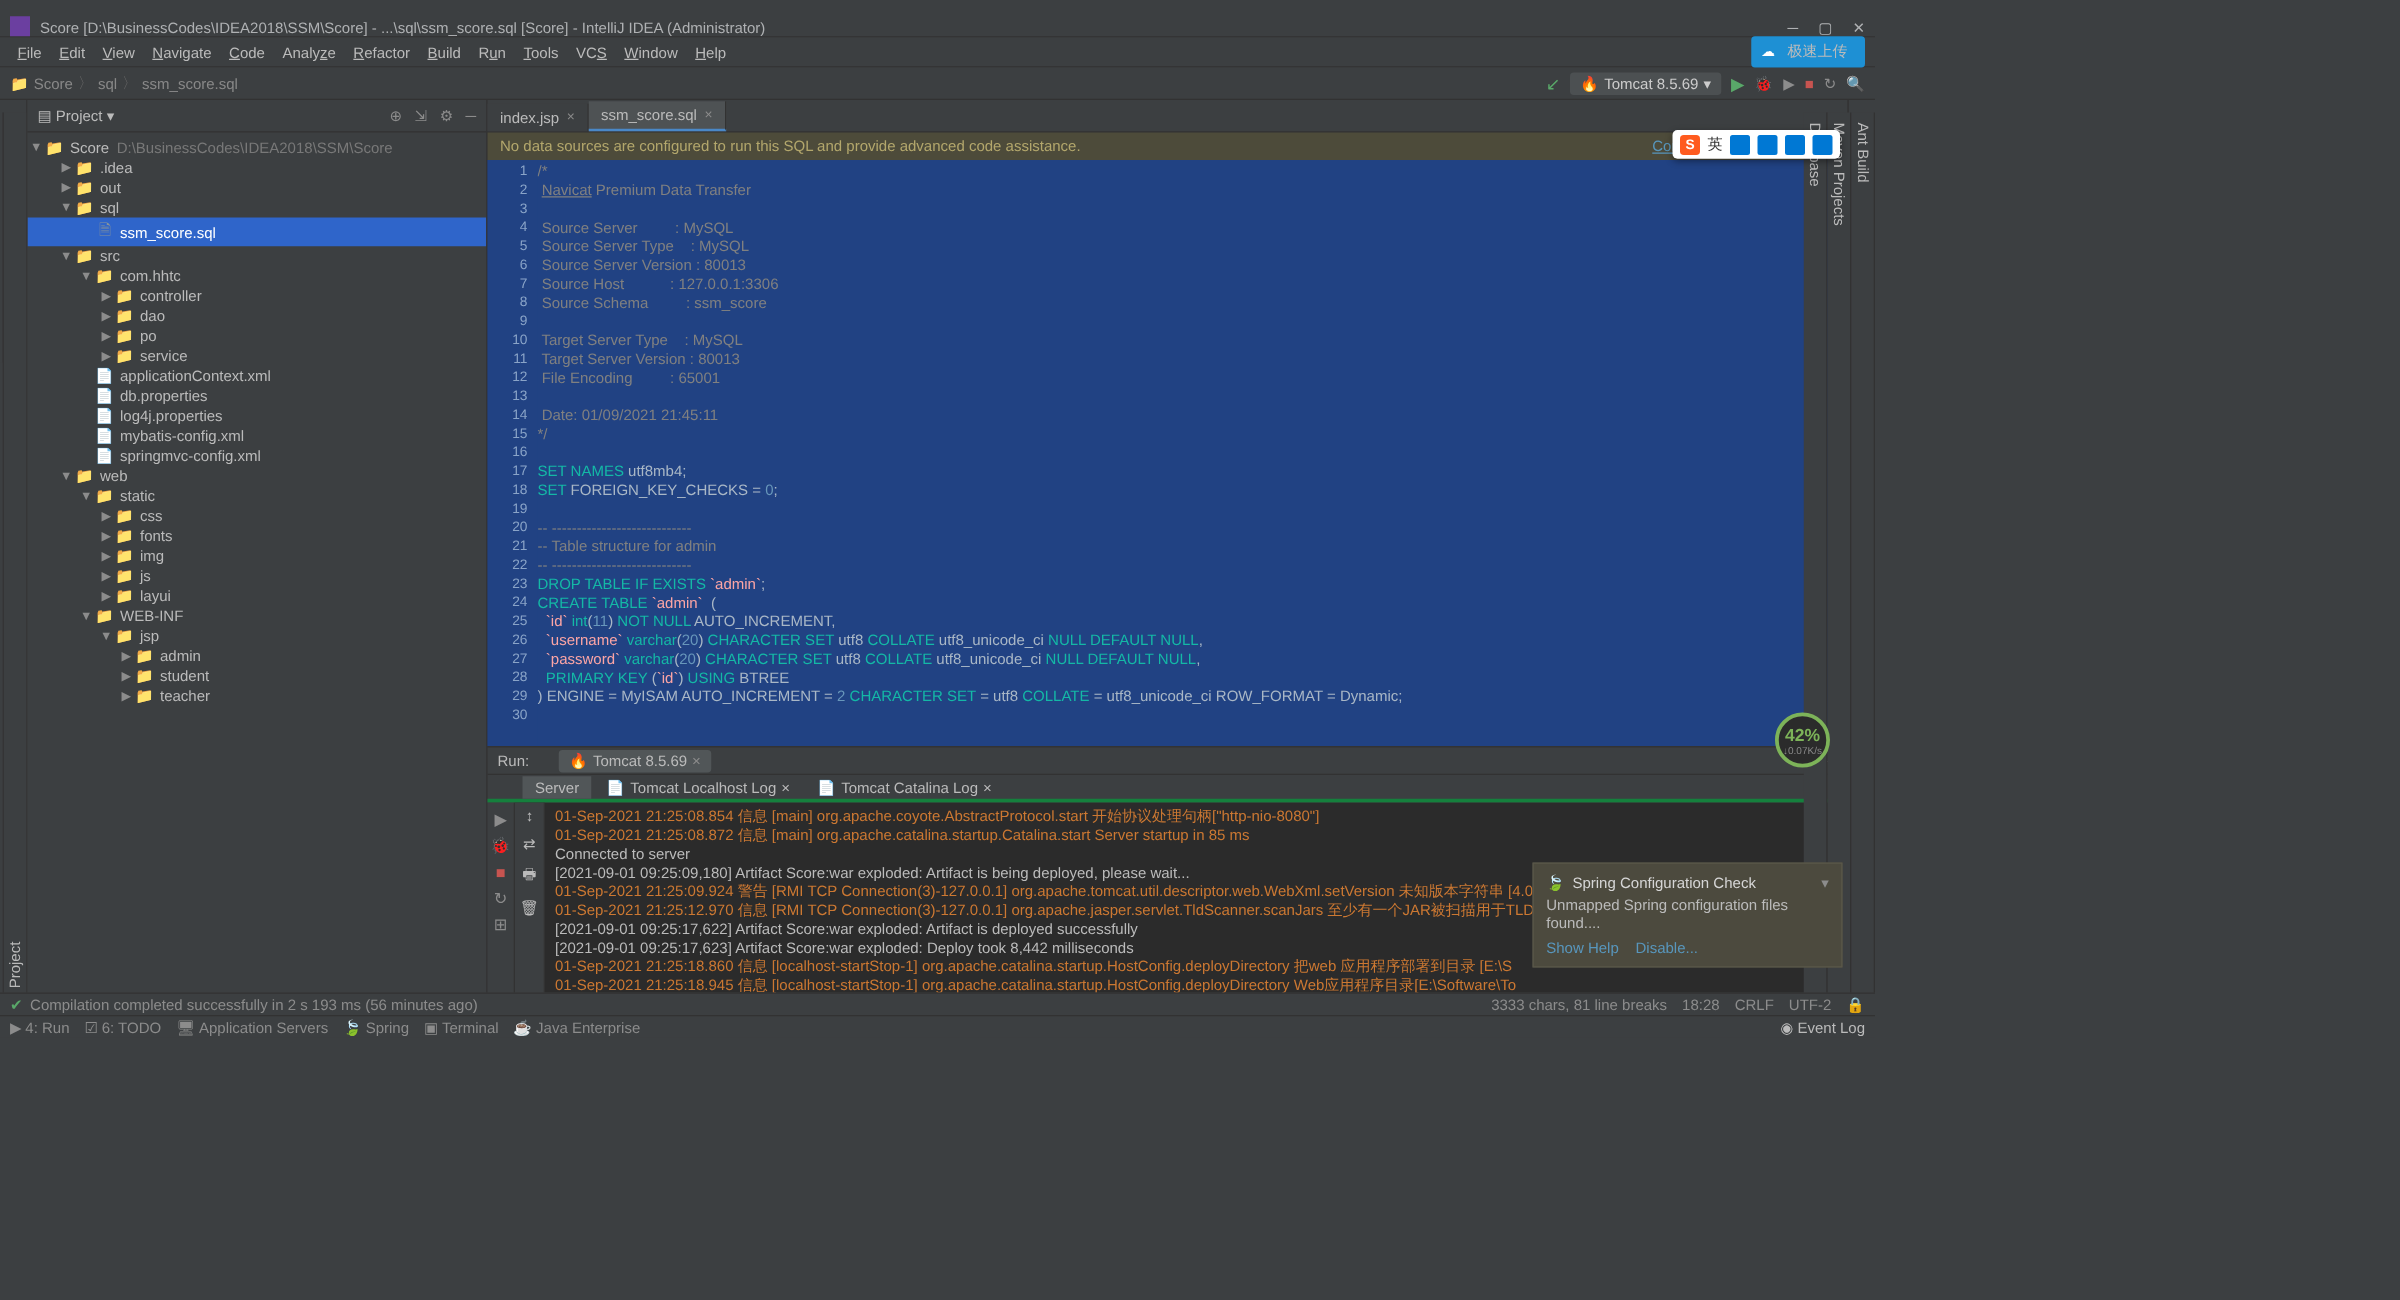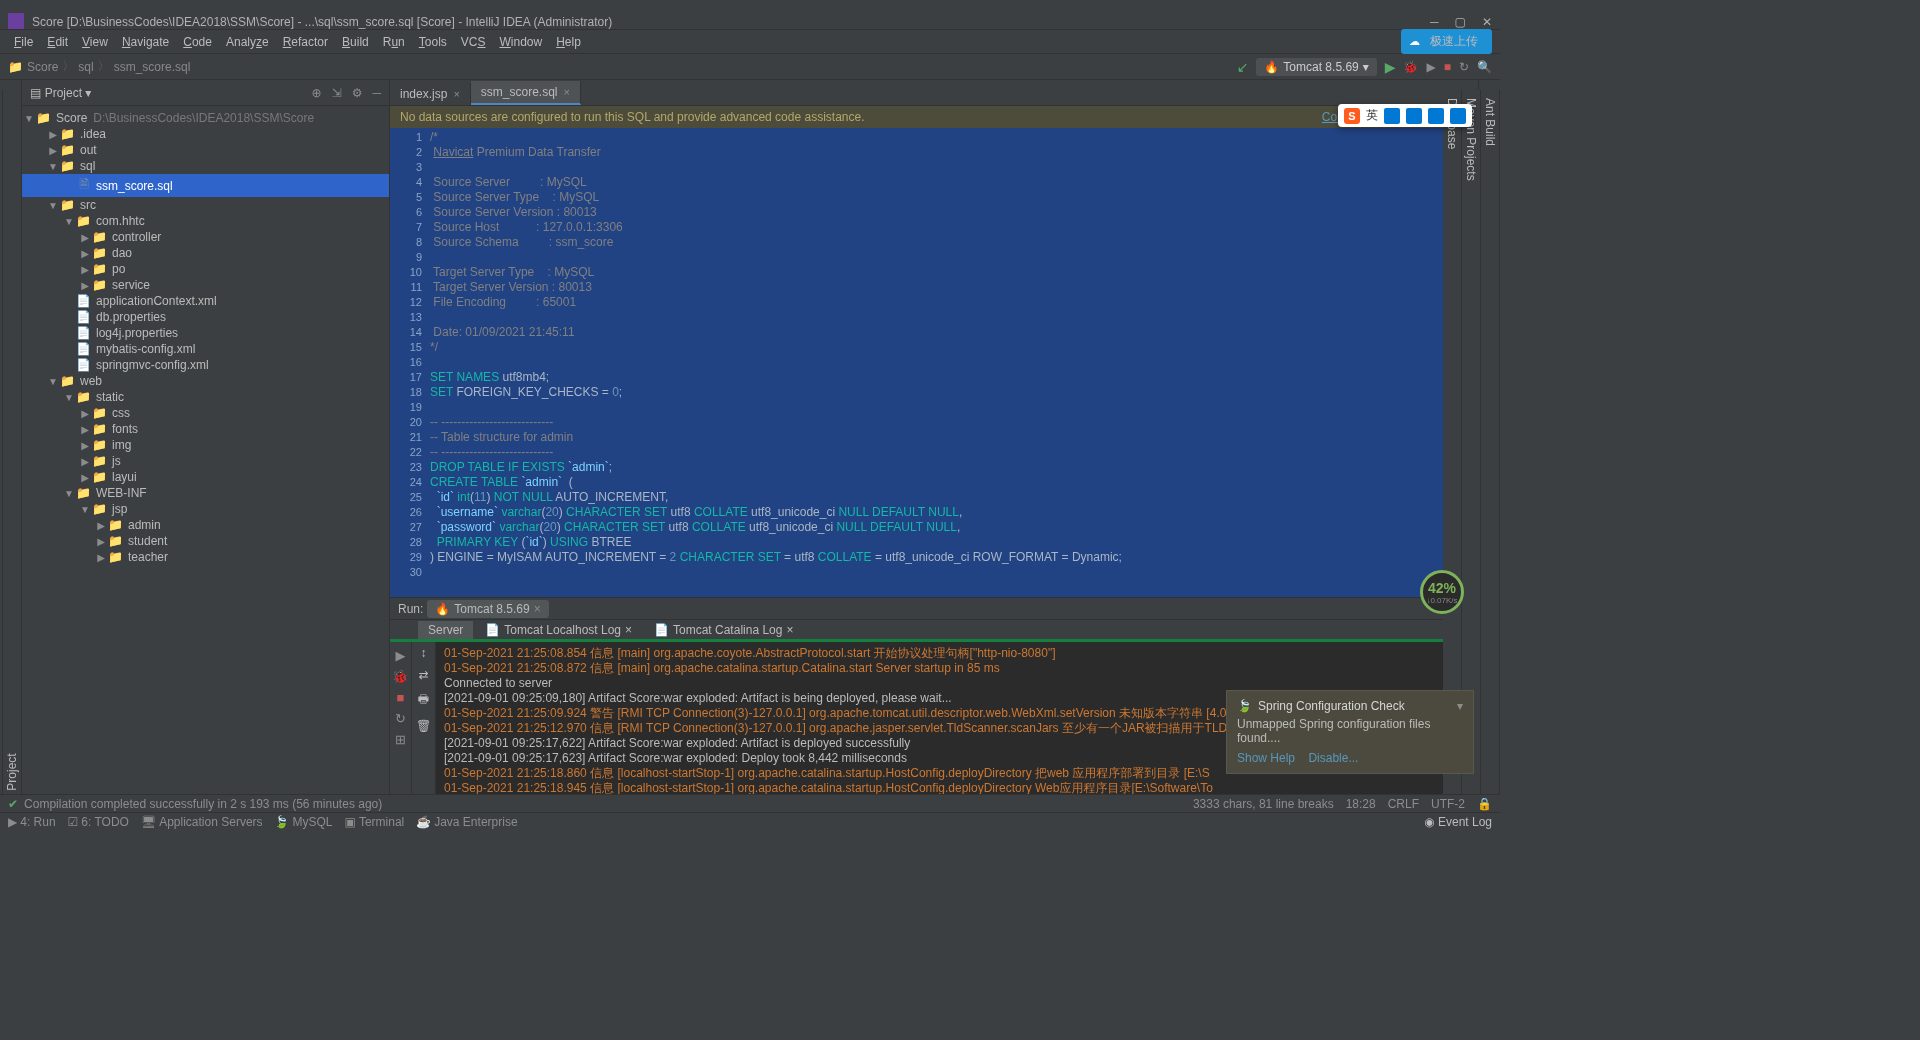--- a/index.html
+++ b/index.html
@@ -45,26 +45,26 @@
 .tab.active{background:#4e5254;border-bottom:2px solid #4a88c7}
 .tab .close{color:#8c8c8c;font-size:11px}
 .warn-bar{background:#4d4b3a;color:#b3a76c;padding:4px 10px;display:flex;align-items:center;font-size:12px}
 .warn-bar .link{margin-left:auto;color:#5896bc;cursor:pointer;text-decoration:underline}
 .warn-bar .gear{margin-left:8px;color:#8c8c8c}
 .code-wrap{flex:1;display:flex;overflow:hidden;background:#214283}
 .gutter{width:40px;background:#214283;text-align:right;padding:2px 8px 2px 0;color:#8aa4c8;font-family:Consolas,monospace;line-height:15px}
 .gutter .ln{font-size:11px}
 .code{flex:1;font-family:Consolas,monospace;font-size:12px;line-height:15px;padding:2px 0;color:#a9b7c6;white-space:pre;overflow:hidden}
 .kw{color:#14b8a6}
-.str{color:#7dd3fc}
+.str{color:#fca5a5}
 .cmt{color:#808080}
 .num{color:#6897bb}
 .run-panel{height:215px;background:#3c3f41;border-top:1px solid #323232;display:flex;flex-direction:column}
 .run-header{height:22px;display:flex;align-items:center;padding:0 8px;border-bottom:1px solid #323232;color:#bbb}
-.run-header .lbl{margin-right:4px}
+.run-header .lbl{margin-right:24px}
 .run-header .rtab{padding:2px 8px;background:#515658;border-radius:3px;display:flex;align-items:center;gap:4px}
 .run-header .right{margin-left:auto;display:flex;gap:10px;color:#8c8c8c}
 .run-tabs{height:22px;display:flex;align-items:center;padding:0 4px;gap:2px;border-bottom:3px solid #15803d}
 .run-tabs .rt{padding:2px 10px;color:#bbb;cursor:pointer;display:flex;align-items:center;gap:4px}
 .run-tabs .rt.active{background:#515658}
 .run-body{flex:1;display:flex;overflow:hidden}
 .run-left{width:22px;background:#3c3f41;display:flex;flex-direction:column;align-items:center;gap:6px;padding-top:6px;border-right:1px solid #323232}
 .run-left span{color:#8c8c8c;cursor:pointer;font-size:13px}
 .deploy-col{width:300px;background:#3c3f41;border-right:1px solid #323232;display:flex;flex-direction:column}
 .col-header{padding:4px 8px;color:#bbb;border-bottom:1px solid #4a4a4a}
@@ -424,21 +424,21 @@
     <span>UTF-2</span>
     <span>🔒</span>
   </div>
 </div>
 
 <div class="statusbar">
   <div class="btm-tabs">
     <span>▶ <span>4: Run</span></span>
     <span>☑ <span>6: TODO</span></span>
     <span>🖥 <span>Application Servers</span></span>
-    <span>🍃 <span>MySQL</span></span>
+    <span>🍃 <span>Spring</span></span>
     <span>▣ <span>Terminal</span></span>
     <span>☕ <span>Java Enterprise</span></span>
   </div>
   <div class="right">
     <span class="evlog">◉ <span>Event Log</span></span>
   </div>
 </div>
 
 <div class="notif">
   <div class="title">

